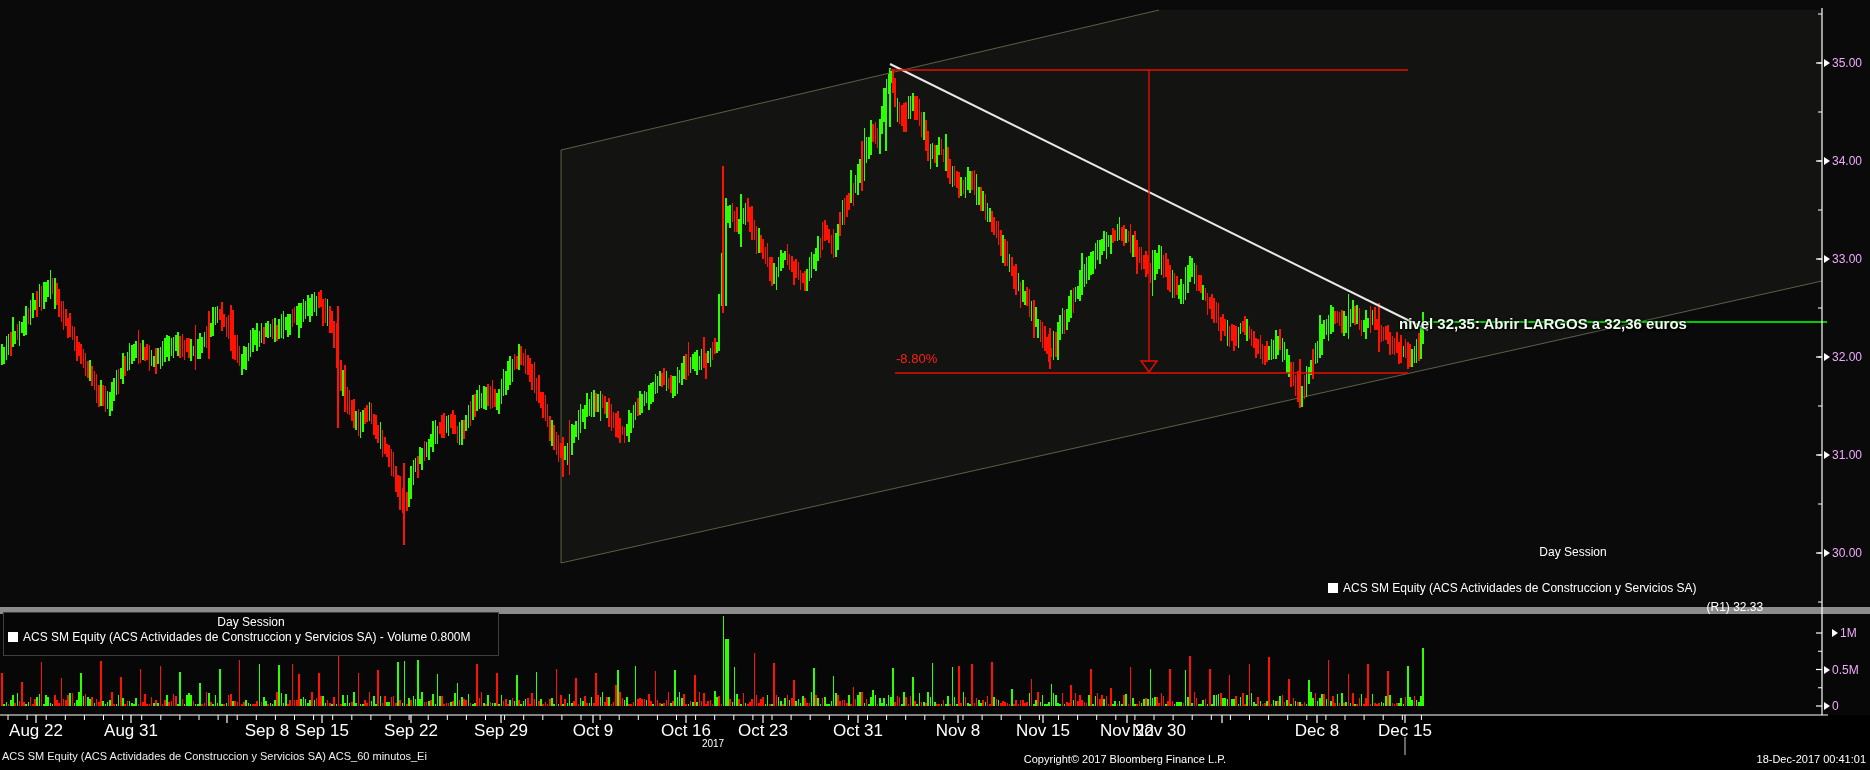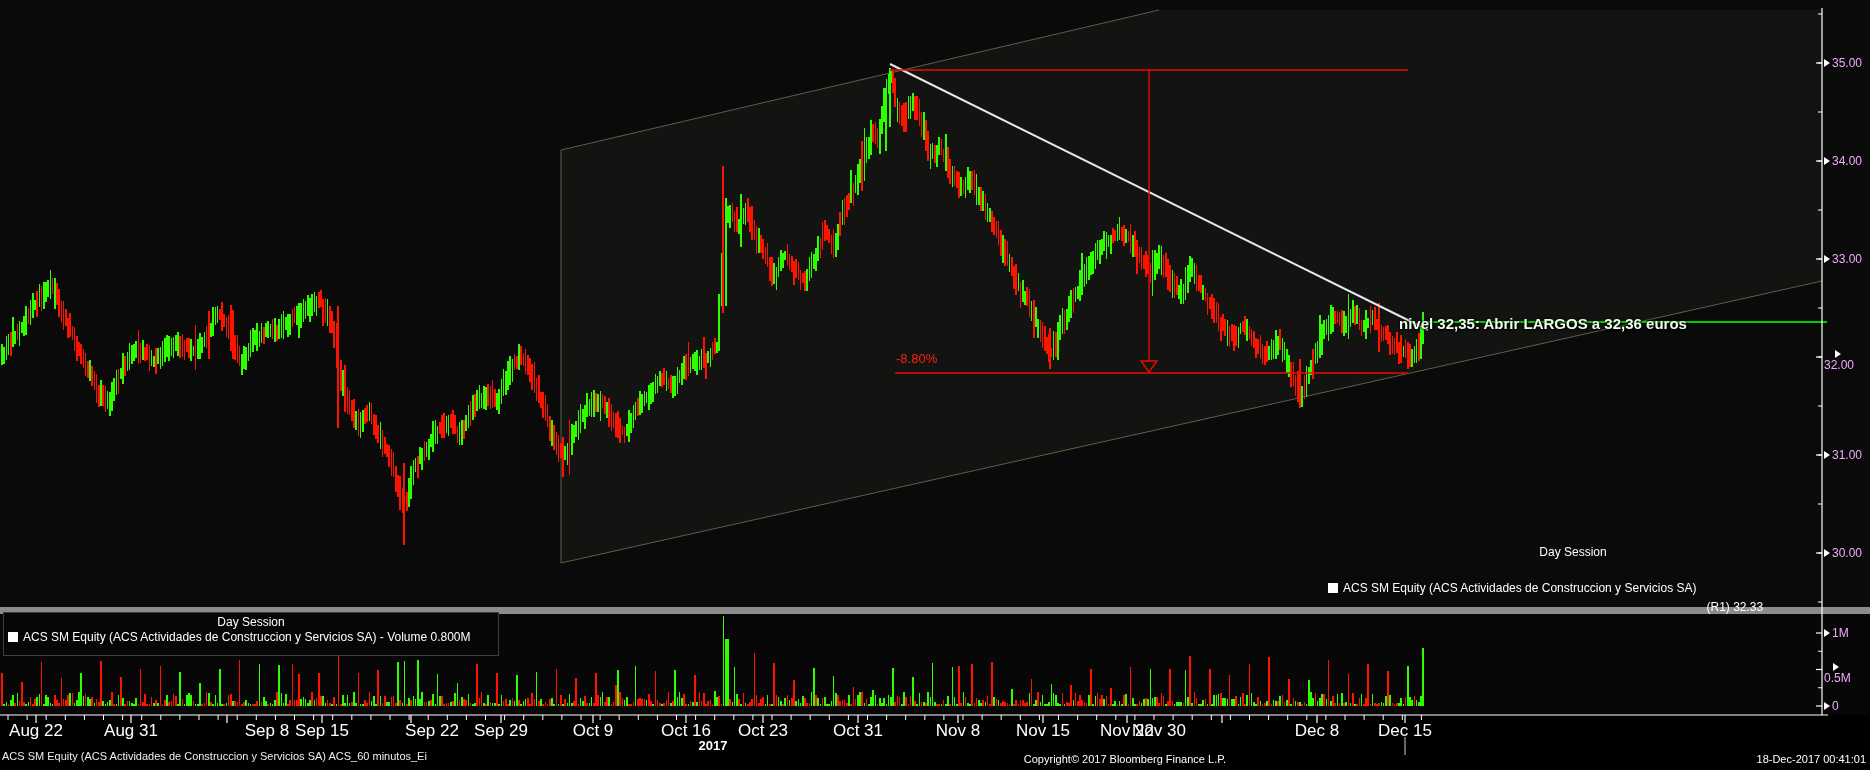--- a/index.html
+++ b/index.html
@@ -18,21 +18,21 @@
   .date-label{position:absolute;color:#fff;font-size:17px;transform:translateX(-50%);white-space:nowrap;}
   .legend-main{position:absolute;left:1328px;top:544px;width:490px;color:#fff;font-size:12px;line-height:16px;}
   .legend-main .c{text-align:center;}
   .legend-row3{display:flex;align-items:center;white-space:nowrap;}
   .sq{display:inline-block;width:10px;height:10px;background:#fff;margin-right:5px;flex:none;}
   .legend-vol{position:absolute;left:3px;top:612px;width:494px;height:42px;background:#060606;
               border:1px solid #3f3f3f;color:#fff;font-size:12px;z-index:2;}
   .legend-vol .r1{text-align:center;margin-top:2px;}
   .legend-vol .r2{display:flex;align-items:center;margin-left:4px;margin-top:1px;white-space:nowrap;}
   .footer-text{position:absolute;color:#ededed;font-size:11px;white-space:nowrap;}
-  .year-label{position:absolute;color:#fff;font-size:13px;transform:translateX(-50%);font-weight:bold;}
+  .year-label{position:absolute;color:#fff;font-size:10px;transform:translateX(-50%);}
 </style>
 </head>
 <body>
 
 <div class="screen">
   <svg id="chart-svg" width="1870" height="770">
       <rect x="0" y="0" width="1870" height="607" fill="#0a0a0a"></rect>
       <rect x="0" y="614" width="1870" height="101" fill="#070707"></rect>
       <polygon points="561,150 1159,10 1822,10 1822,281 561,563" fill="rgba(110,120,85,0.10)"></polygon>
       <line x1="561" y1="150" x2="1159" y2="10" stroke="rgba(165,175,125,0.50)" stroke-width="1"></line>
@@ -1508,49 +1508,49 @@
         <span>35.00</span>
       </div>
       <div class="axis-label" style="left: 1824px; top: 161px;">
         <span class="axis-arrow"></span>
         <span>34.00</span>
       </div>
       <div class="axis-label" style="left: 1824px; top: 259px;">
         <span class="axis-arrow"></span>
         <span>33.00</span>
       </div>
-      <div class="axis-label" style="left: 1824px; top: 357px; flex-direction: column;">
+      <div class="axis-label" style="left: 1824px; top: 357px;">
         <span class="axis-arrow"></span>
         <span>32.00</span>
       </div>
       <div class="axis-label" style="left: 1824px; top: 455px;">
         <span class="axis-arrow"></span>
         <span>31.00</span>
       </div>
       <div class="axis-label" style="left: 1824px; top: 553px;">
         <span class="axis-arrow"></span>
         <span>30.00</span>
       </div>
-      <div class="axis-label" style="left: 1824px; top: 633px;">
+      <div class="axis-label" style="left: 1824px; top: 633px; padding-left: 8px;">
         <span class="axis-arrow"></span>
         <span>1M</span>
       </div>
-      <div class="axis-label" style="left: 1824px; top: 669.5px; flex-direction: column;">
+      <div class="axis-label" style="left: 1824px; top: 669.5px;">
         <span class="axis-arrow"></span>
         <span>0.5M</span>
       </div>
       <div class="axis-label" style="left: 1824px; top: 706px;">
         <span class="axis-arrow"></span>
         <span>0</span>
       </div>
       <div class="date-label" style="left: 36px; top: 721px;">Aug 22</div>
       <div class="date-label" style="left: 131px; top: 721px;">Aug 31</div>
       <div class="date-label" style="left: 227px; top: 721px; margin-left: 40px;">Sep 8</div>
       <div class="date-label" style="left: 322px; top: 721px;">Sep 15</div>
-      <div class="date-label" style="left: 411px; top: 721px; margin-left: 21px;">Sep 22</div>
+      <div class="date-label" style="left: 411px; top: 721px;">Sep 22</div>
       <div class="date-label" style="left: 501px; top: 721px;">Sep 29</div>
       <div class="date-label" style="left: 593px; top: 721px;">Oct 9</div>
       <div class="date-label" style="left: 686px; top: 721px;">Oct 16</div>
       <div class="date-label" style="left: 763px; top: 721px;">Oct 23</div>
       <div class="date-label" style="left: 858px; top: 721px;">Oct 31</div>
       <div class="date-label" style="left: 958px; top: 721px;">Nov 8</div>
       <div class="date-label" style="left: 1043px; top: 721px;">Nov 15</div>
       <div class="date-label" style="left: 1127px; top: 721px;">Nov 22</div>
       <div class="date-label" style="left: 1159px; top: 721px;">Nov 30</div>
       <div class="date-label" style="left: 1317px; top: 721px;">Dec 8</div>

